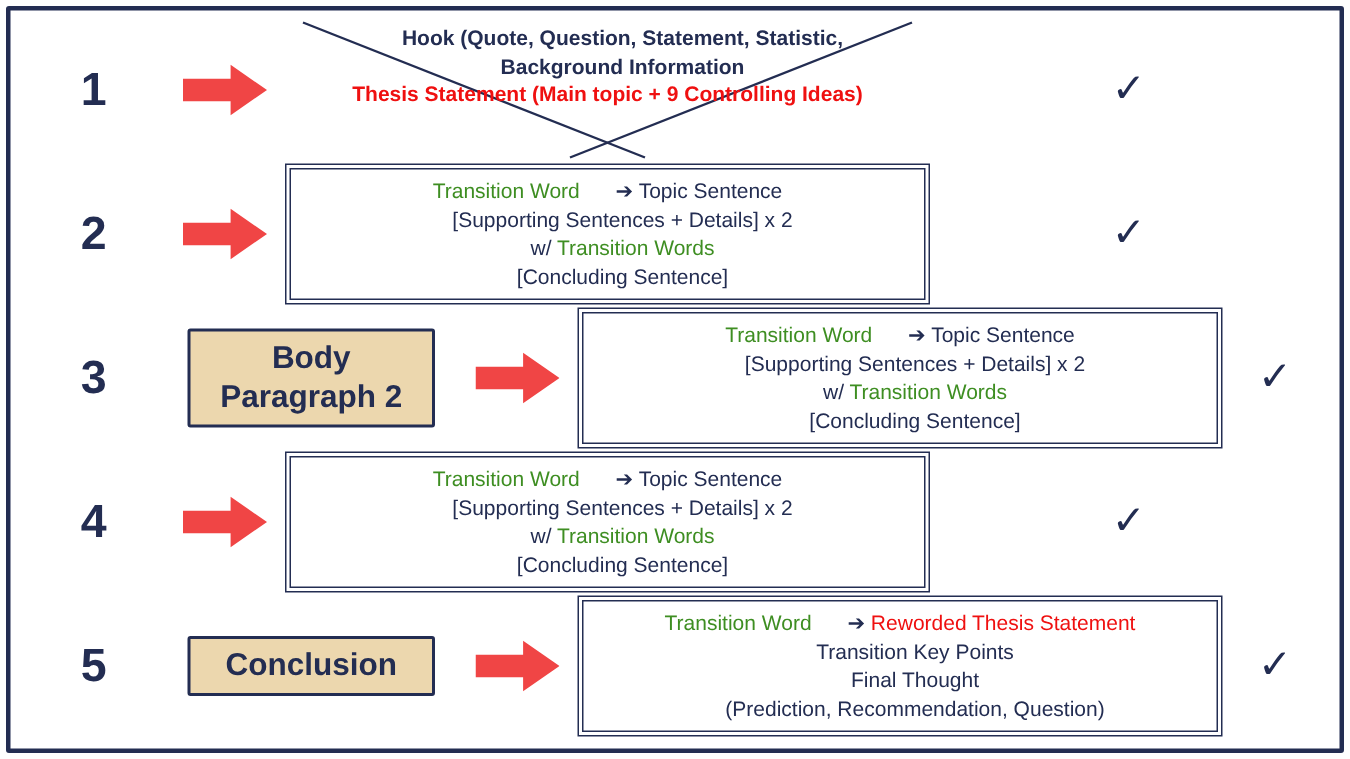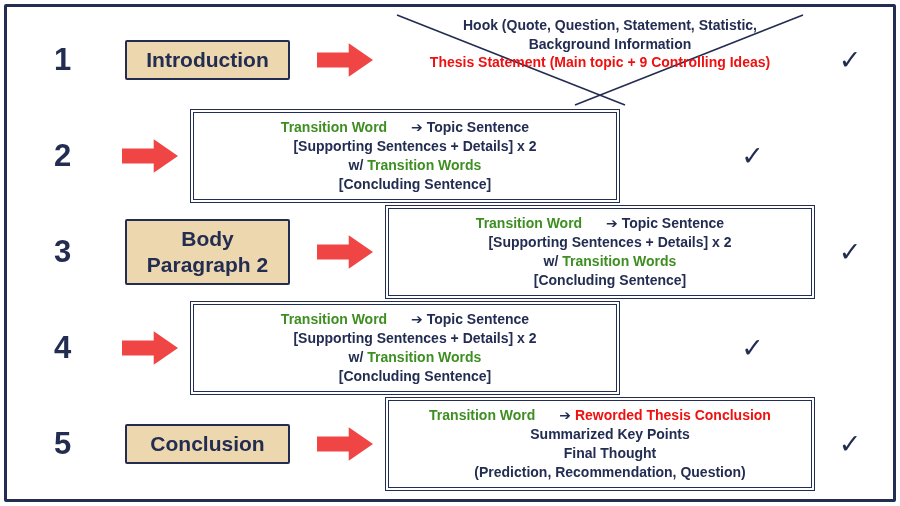--- a/index.html
+++ b/index.html
@@ -54,39 +54,34 @@
   .funnel svg{position:absolute;inset:0;width:100%;height:100%;}
   .funnel .lines{position:relative;}
   
   .dbox{
     border:1.5px solid var(--navy);
     padding:2px;background:#fff;
   }
   .dbox-in{
     border:1.5px solid var(--navy);
     padding:5px 6px;
-    text-align:center;font-size:14px;font-weight:700;line-height:1.36;
+    text-align:center;font-size:14px;font-weight:400;line-height:1.36;
   }
   .c-navy{color:var(--navy);margin-left:20px;}
   .c-green{color:var(--green);}
   .c-red{color:var(--red);}
 </style>
 </head>
 <body>
 
 <div class="canvas">
   <div class="frame">
 
     <div class="row">
       <div class="num">1</div>
-      <div class="labelcell">
-        <div class="labelbox">
-          <span>Introduction</span>
-        </div>
-      </div>
       <div class="arrowcell">
         <svg width="56" height="40" viewBox="0 0 60 40">
           <polygon points="0,12 34,12 34,2 60,20 34,38 34,28 0,28" fill="#f04545"></polygon>
         </svg>
       </div>
       <div class="contentcell">
         <div class="funnel">
           <svg viewBox="0 0 430 94" preserveAspectRatio="none">
             <line x1="12" y1="2" x2="240" y2="92" stroke="#232d52" stroke-width="1.6"></line>
             <line x1="418" y1="2" x2="190" y2="92" stroke="#232d52" stroke-width="1.6"></line>
@@ -174,22 +169,22 @@
         </div>
       </div>
       <div class="arrowcell">
         <svg width="56" height="40" viewBox="0 0 60 40">
           <polygon points="0,12 34,12 34,2 60,20 34,38 34,28 0,28" fill="#f04545"></polygon>
         </svg>
       </div>
       <div class="contentcell">
         <div class="dbox">
           <div class="dbox-in">
-            <div class="line"><span class="c-green">Transition Word</span><span class="c-navy"> ➔ </span><span class="c-red">Reworded Thesis Conclusion</span></div>
-            <div class="line"><span class="c-navy">Summarized Key Points</span></div>
+            <div class="line"><span class="c-green">Transition Word</span><span class="c-navy"> ➔ </span><span class="c-red">Reworded Thesis Statement</span></div>
+            <div class="line"><span class="c-navy">Transition Key Points</span></div>
             <div class="line"><span class="c-navy">Final Thought</span></div>
             <div class="line"><span class="c-navy">(Prediction, Recommendation, Question)</span></div>
           </div>
         </div>
       </div>
       <div class="checkcell">✓</div>
     </div>
 
   </div>
 </div>

